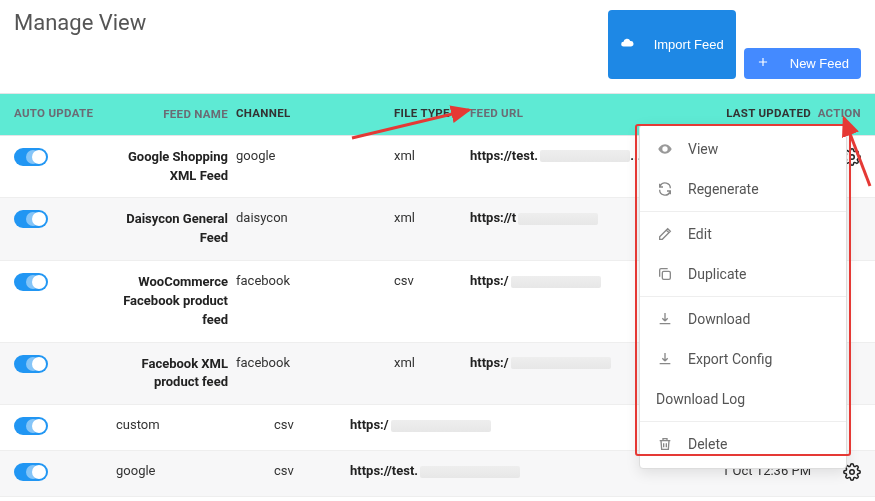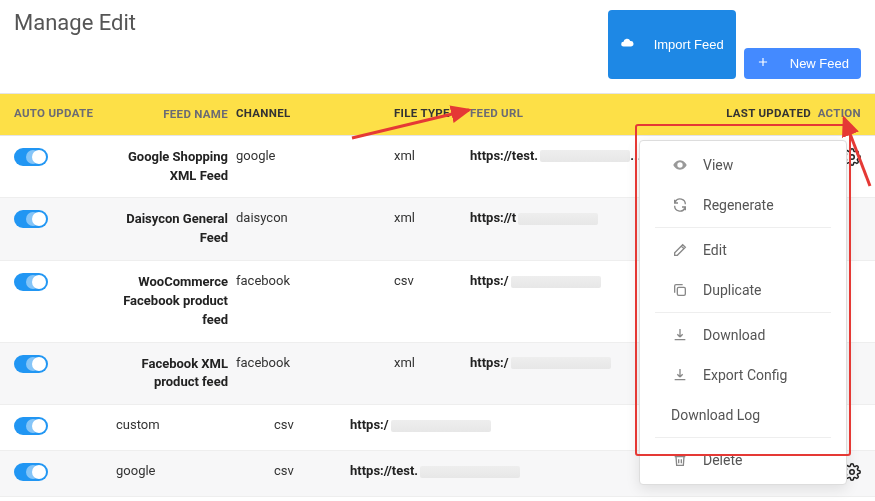--- a/index.html
+++ b/index.html
@@ -37,21 +37,21 @@
     cursor: pointer;
   }
   .btn-import { background: #1e88e5; }
   .btn-new { background: #448aff; margin-top: 38px; }
   .btn svg { width: 14px; height: 14px; fill: #fff; }
   .table {
     width: 100%;
   }
   .thead {
     display: flex;
-    background: #fde047;
+    background: #5eead4;
     border-top: 1px solid #e4e4e7;
     border-bottom: 1px solid #e4e4e7;
     font-size: 11.5px;
     font-weight: 700;
     color: #6b6b74;
     padding: 12px 14px;
     letter-spacing: .3px;
   }
   .row {
     display: flex;
@@ -94,28 +94,28 @@
     display:inline-block;
     vertical-align:middle;
     height:12px;
     background: linear-gradient(#eee,#e7e7e7);
     border-radius:2px;
     margin-left:2px;
   }
   
   .menu {
     position: absolute;
-    top: 140px;
+    top: 124px;
     right: 28px;
     width: 208px;
     background:#fff;
     border:1px solid #ddd;
     border-radius:4px;
     box-shadow: 0 4px 14px rgba(0,0,0,.1);
-    padding:4px 15px;
+    padding:4px 0;
     z-index:20;
   }
   .menu-outline {
     position:absolute;
     top:124px;
     right:24px;
     width:216px;
     height:332px;
     border:2px solid #e53935;
     border-radius:3px;
@@ -140,21 +140,21 @@
   .arrow {
     position:absolute;
     pointer-events:none;
     z-index:40;
   }
 </style>
 </head>
 <body>
 
 <div class="topbar">
-  <h1 class="page-title">Manage Edit</h1>
+  <h1 class="page-title">Manage View</h1>
   <div class="top-buttons">
     <button class="btn btn-import">
       <span>
         <svg viewBox="0 0 24 24">
             <path d="M19 18H6a4 4 0 010-8 6 6 0 0111.6-1.5A4.5 4.5 0 0119 18z"></path>
             <path d="M12 9v6m0 0l-2-2m2 2l2-2" stroke="#fff" stroke-width="2" fill="none"></path>
           </svg>
       </span>
       <span>Import Feed</span>
     </button>

